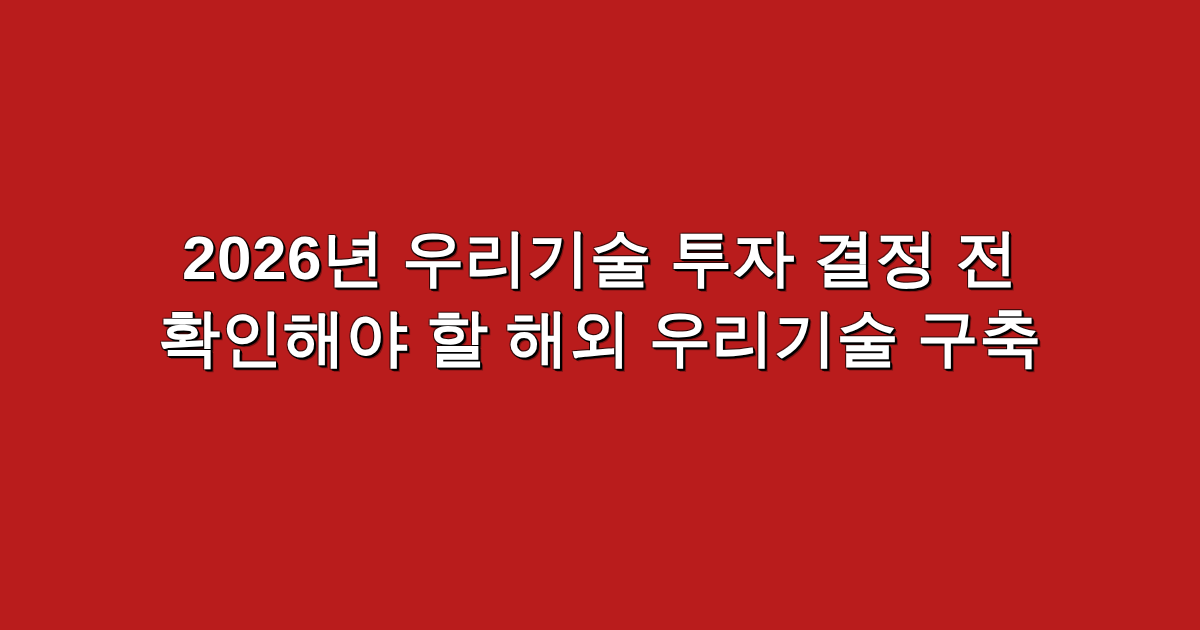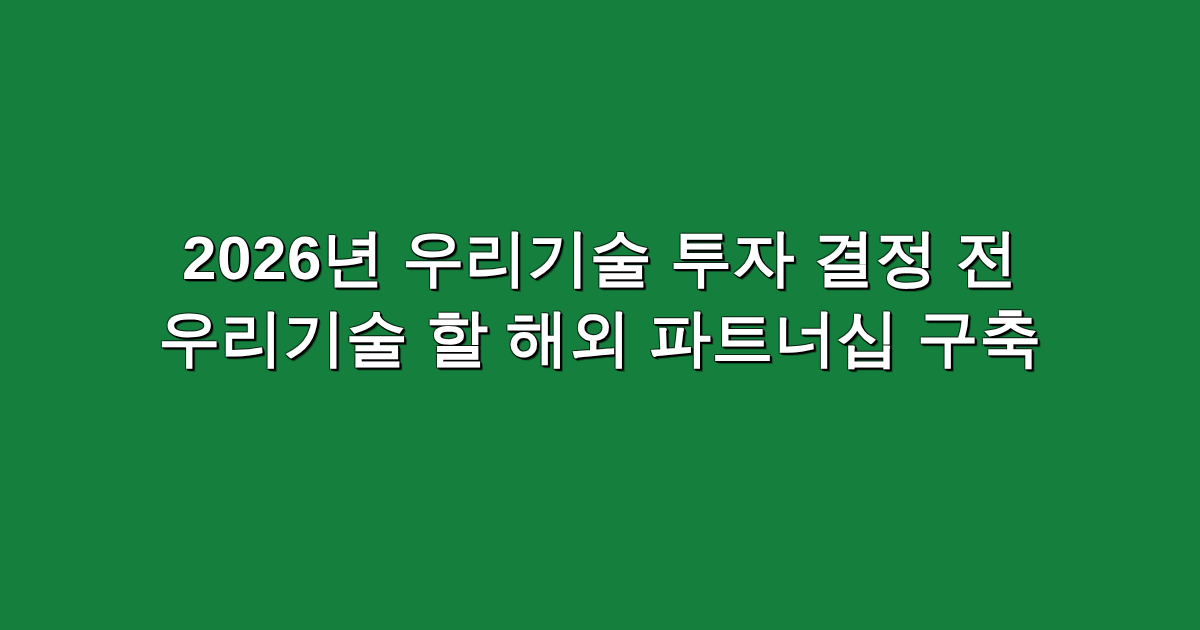--- a/index.html
+++ b/index.html
@@ -58,24 +58,24 @@
   }
 
   .headline-line {
     display: block;
     white-space: nowrap;
   }
 </style>
 </head>
 <body>
 
-<div class="og-card" style="background-color: #15803d; width: 1200px; height: 630px;">
+<div class="og-card" style="background-color: #b91c1c; width: 1200px; height: 630px;">
 
   <h1 class="headline" style="color: rgb(255, 255, 255);">
 
     <span class="headline-line">2026년 우리기술 투자 결정 전</span>
 
-    <span class="headline-line">우리기술 할 해외 파트너십 구축</span>
+    <span class="headline-line">확인해야 할 해외 우리기술 구축</span>
 
 
   </h1>
 
 </div>
 
 </body></html>

